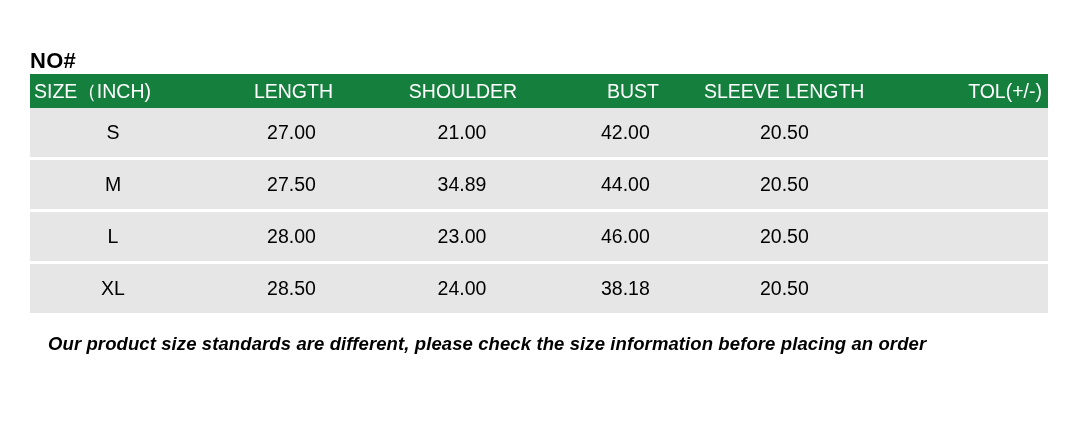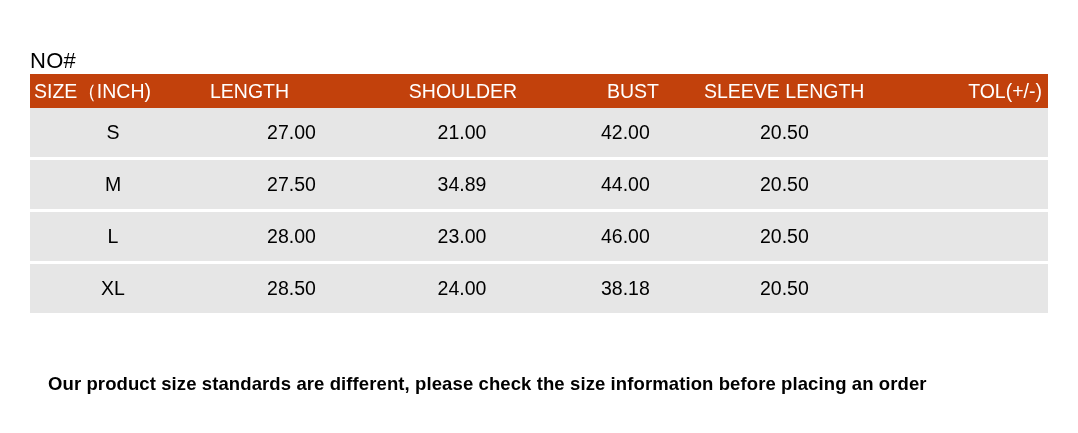--- a/index.html
+++ b/index.html
@@ -25,21 +25,21 @@
   
   .no-row {
     display: flex;
     align-items: flex-end;
     height: 42px;
     padding-top: 32px;
     box-sizing: content-box;
   }
   .no-label {
     font-size: 22px;
-    font-weight: normal;
+    font-weight: bold;
     letter-spacing: 0.3px;
     width: 130px;
   }
   .no-value {
     font-size: 22px;
     font-weight: bold;
     letter-spacing: 0.3px;
   }
 
   
@@ -49,36 +49,36 @@
     table-layout: fixed;
   }
   .size-table col.c0 { width: 180px; }
   .size-table col.c1 { width: 167px; }
   .size-table col.c2 { width: 172px; }
   .size-table col.c3 { width: 153px; }
   .size-table col.c4 { width: 206px; }
   .size-table col.c5 { width: 140px; }
 
   .size-table thead th {
-    background: #c2410c;
+    background: #15803d;
     color: #ffffff;
     font-size: 19.5px;
     font-weight: normal;
     height: 34px;
     line-height: 34px;
     padding: 0;
     text-align: center;
     vertical-align: middle;
     white-space: nowrap;
   }
   .size-table thead th.h0 {
     text-align: left;
     padding-left: 4px;
   }
-  .size-table thead th.h1 { text-align: left; }
+  .size-table thead th.h1 { text-align: center; }
   .size-table thead th.h2 { text-align: center; }
   .size-table thead th.h3 { text-align: left; padding-left: 58px; }
   .size-table thead th.h4 { text-align: left; padding-left: 2px; margin-top: 40px; }
   .size-table thead th.h5 { text-align: right; padding-right: 6px; }
 
   .size-table tbody td {
     font-size: 19.5px;
     height: 49px;
     padding: 0;
     vertical-align: middle;
@@ -92,26 +92,27 @@
   }
   .size-table tbody td.d0 { text-align: center; padding-right: 14px; }
   .size-table tbody td.d1 { text-align: center; padding-right: 4px; }
   .size-table tbody td.d2 { text-align: center; padding-right: 2px; margin-top: 44px; }
   .size-table tbody td.d3 { text-align: left; padding-left: 52px; }
   .size-table tbody td.d4 { text-align: left; padding-left: 58px; margin-top: 16px; }
   .size-table tbody td.d5 { text-align: center; }
 
   
   .note {
-    margin-top: 60px;
+    margin-top: 20px;
     font-size: 18.5px;
     font-weight: bold;
     letter-spacing: 0.1px;
     padding-left: 18px;
     white-space: nowrap;
+    font-style: italic;
   }
 </style>
 </head>
 <body>
 
 <div class="page">
 
   <div class="no-row">
     <span class="no-label">NO#</span>
   </div>

